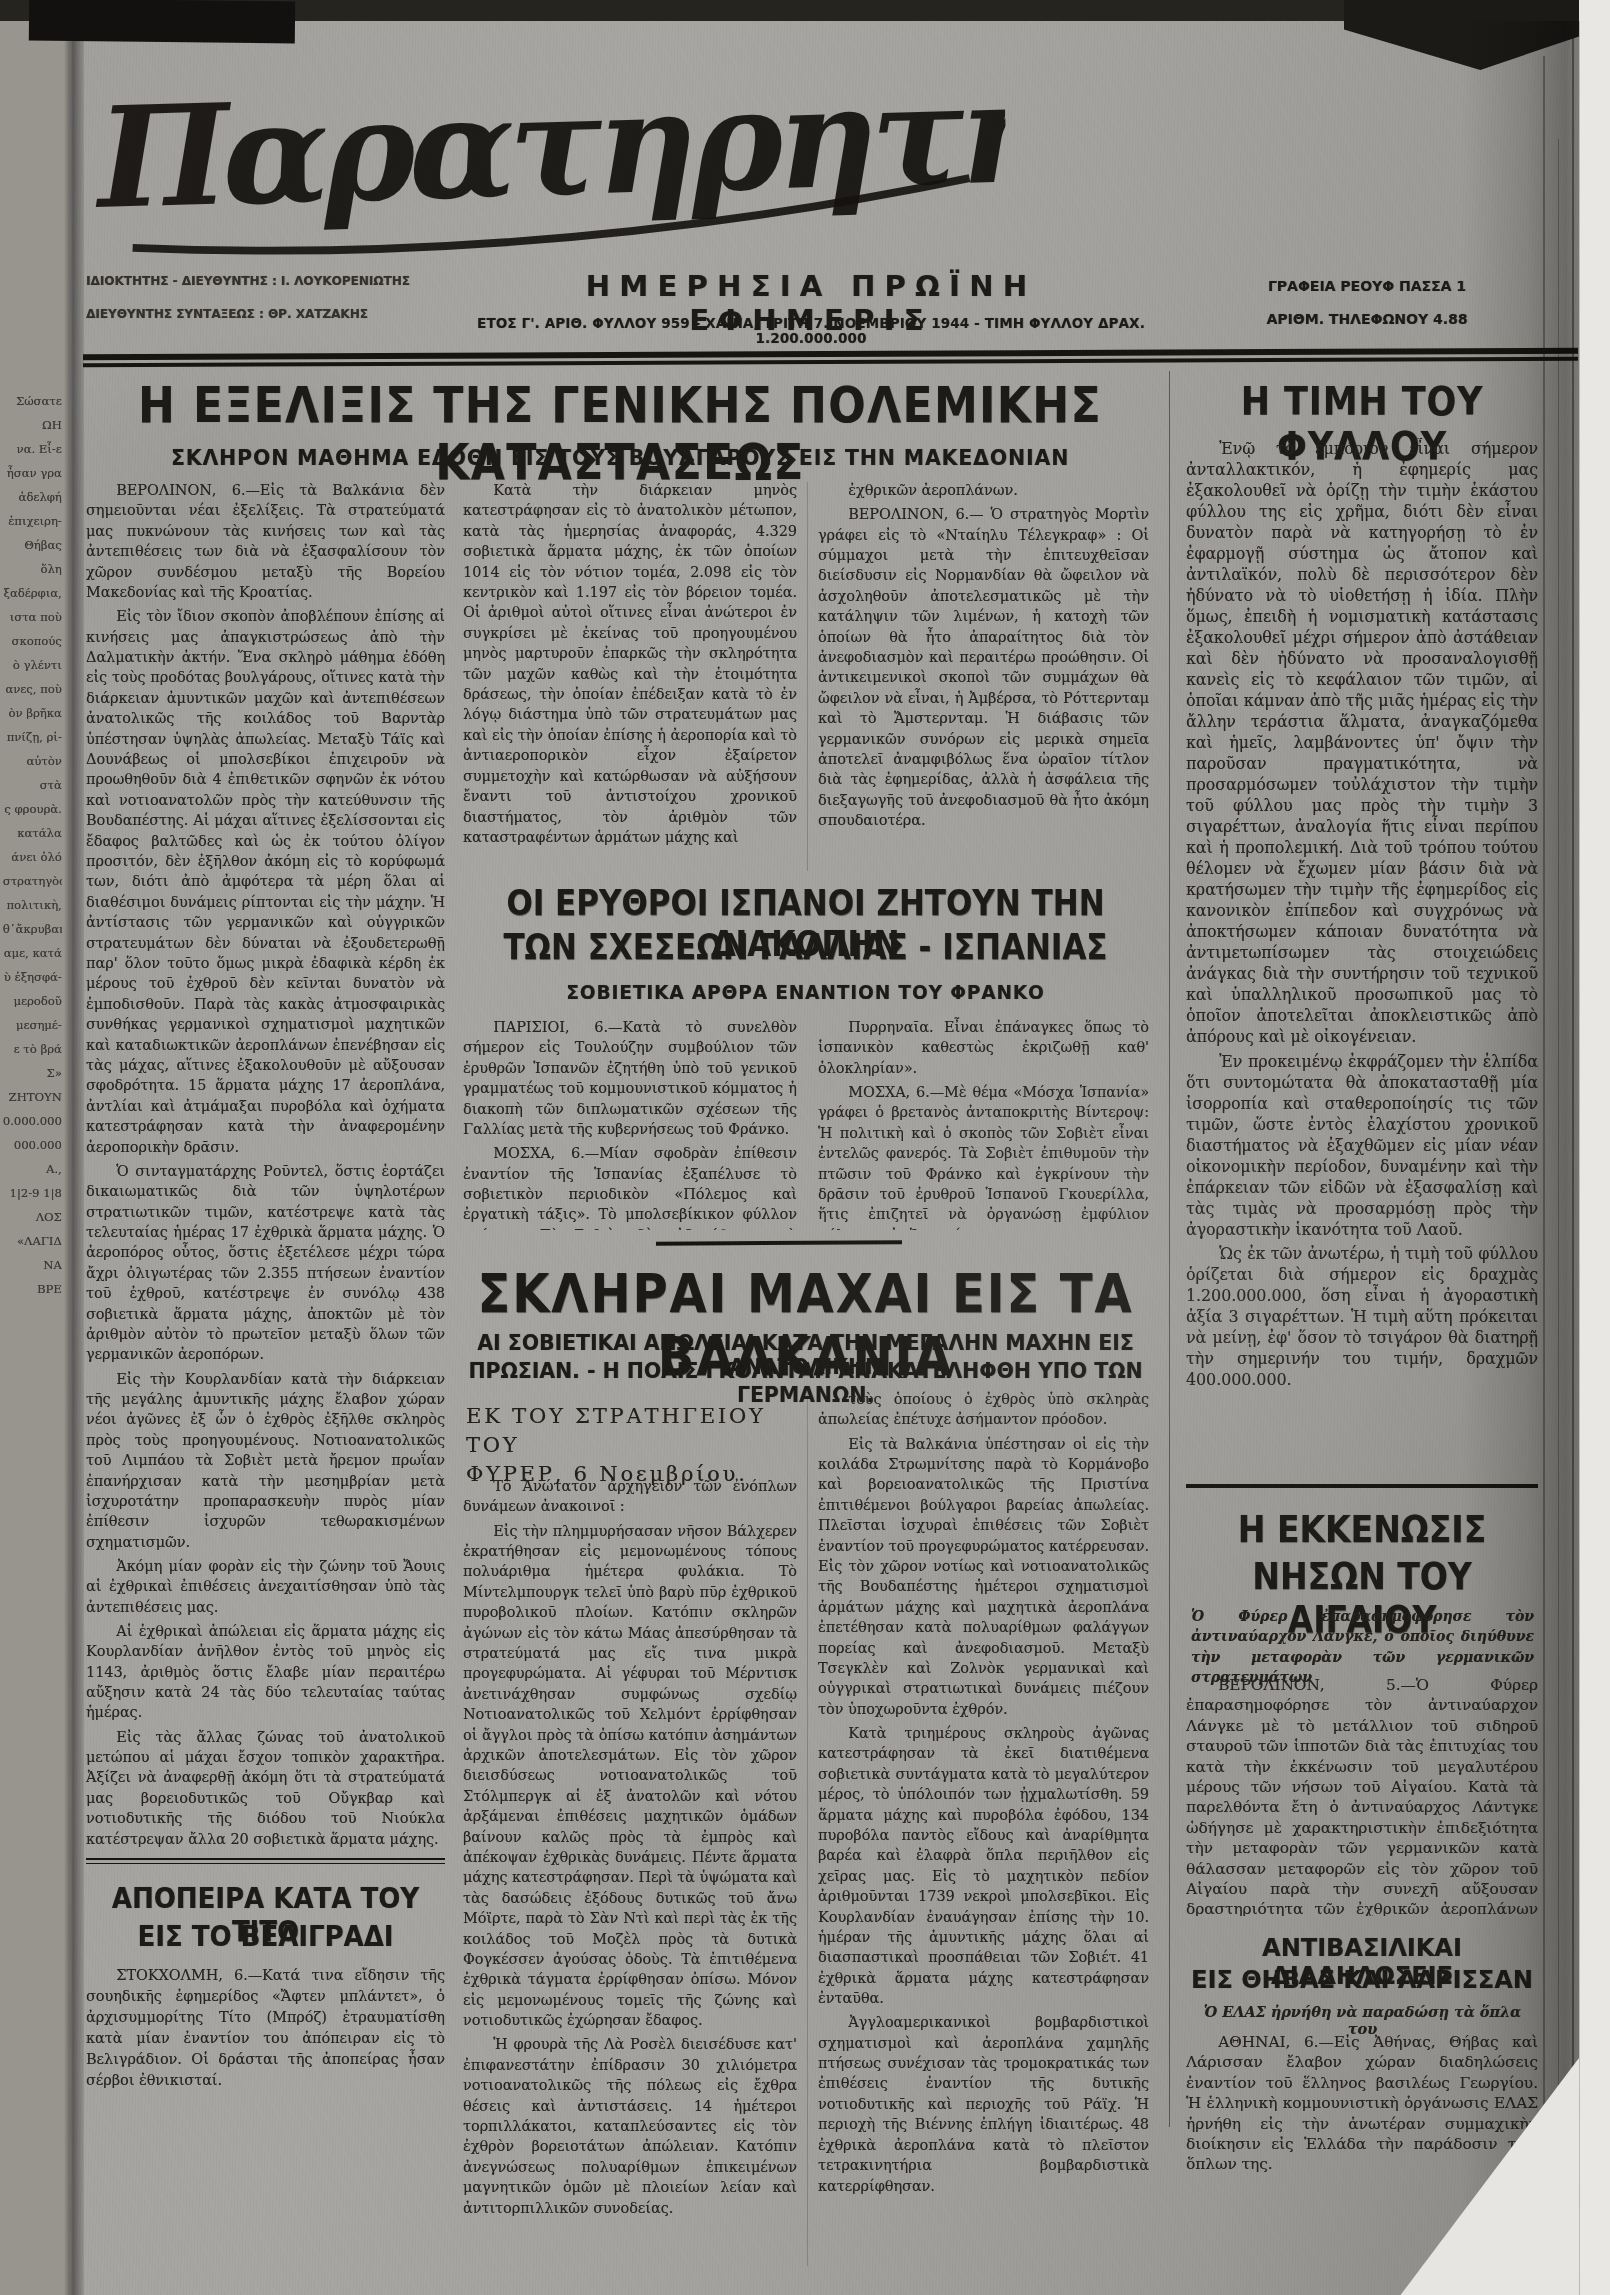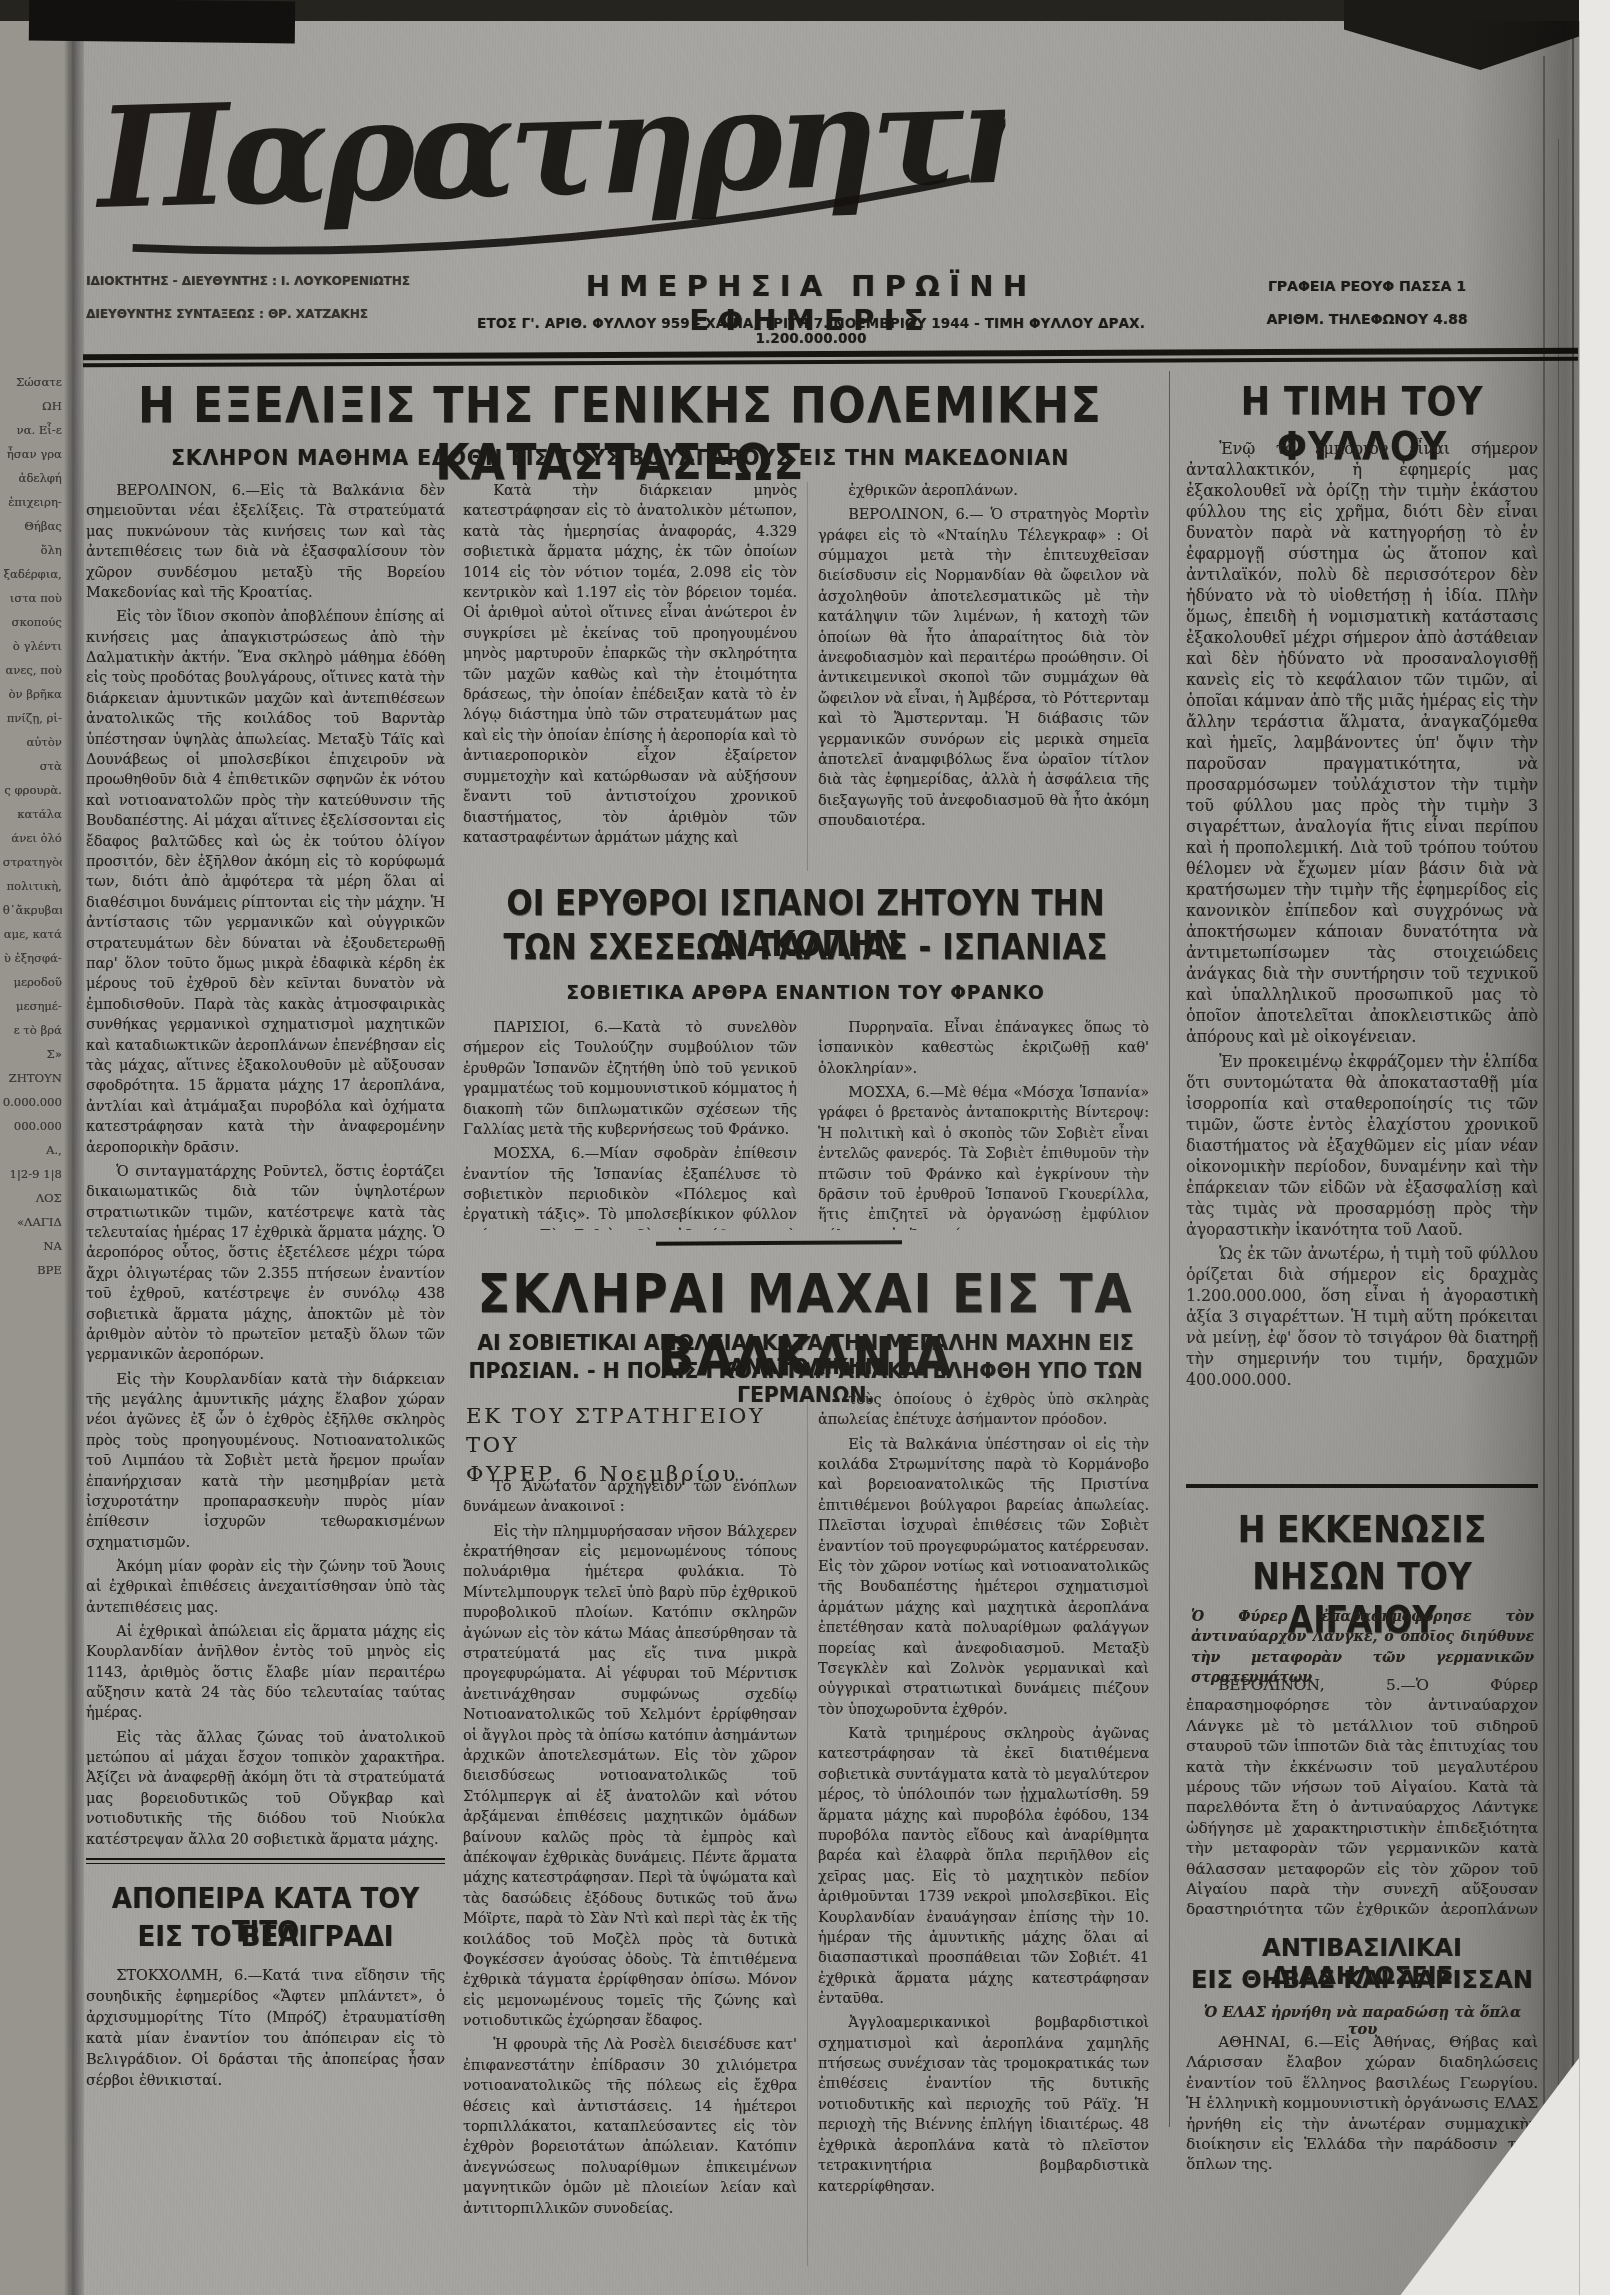--- a/index.html
+++ b/index.html
@@ -52,21 +52,21 @@
 <body>
 
 <div class="abs topband"></div>
 <div class="abs leftstrip"></div>
 <div class="abs paper"></div>
 <div class="abs crease"></div>
 <div class="abs rightband"></div>
 <div class="abs topleft-tear"></div>
 <div class="abs topright-tear"></div>
 
-<div class="abs fragcol" style="left:2.8px;top:370px;width:59px;height:1854px;">
+<div class="abs fragcol" style="left:2.8px;top:389px;width:59px;height:1854px;">
     <div>Σώσατε</div>
     <div></div>
     <div>ΩΗ</div>
     <div>να. Εἶ-ε</div>
     <div>ἦσαν γρα</div>
     <div>ἀδελφή</div>
     <div>ἐπιχειρη-</div>
     <div>Θήβας ὅλη</div>
     <div>ξαδέρφια,</div>
     <div>ιστα ποὺ</div>

